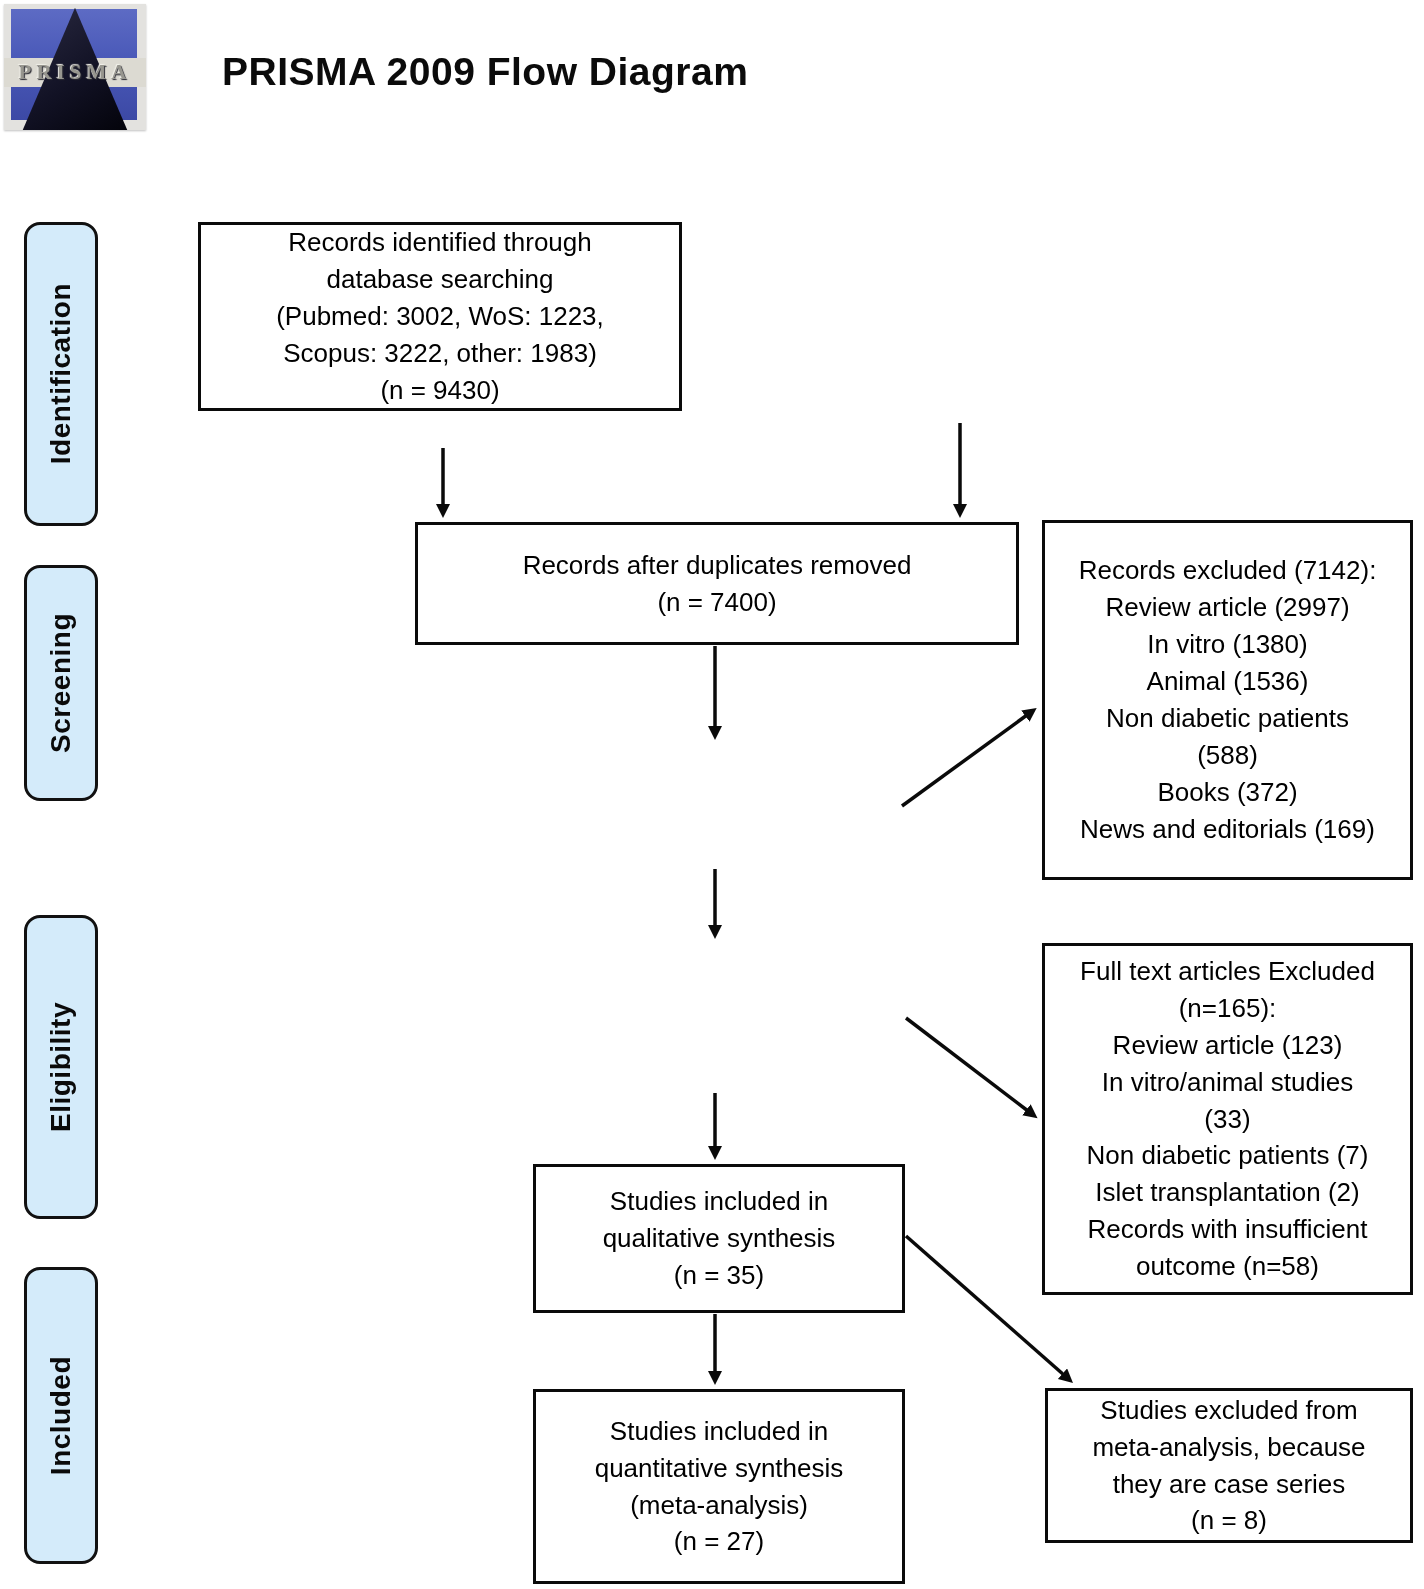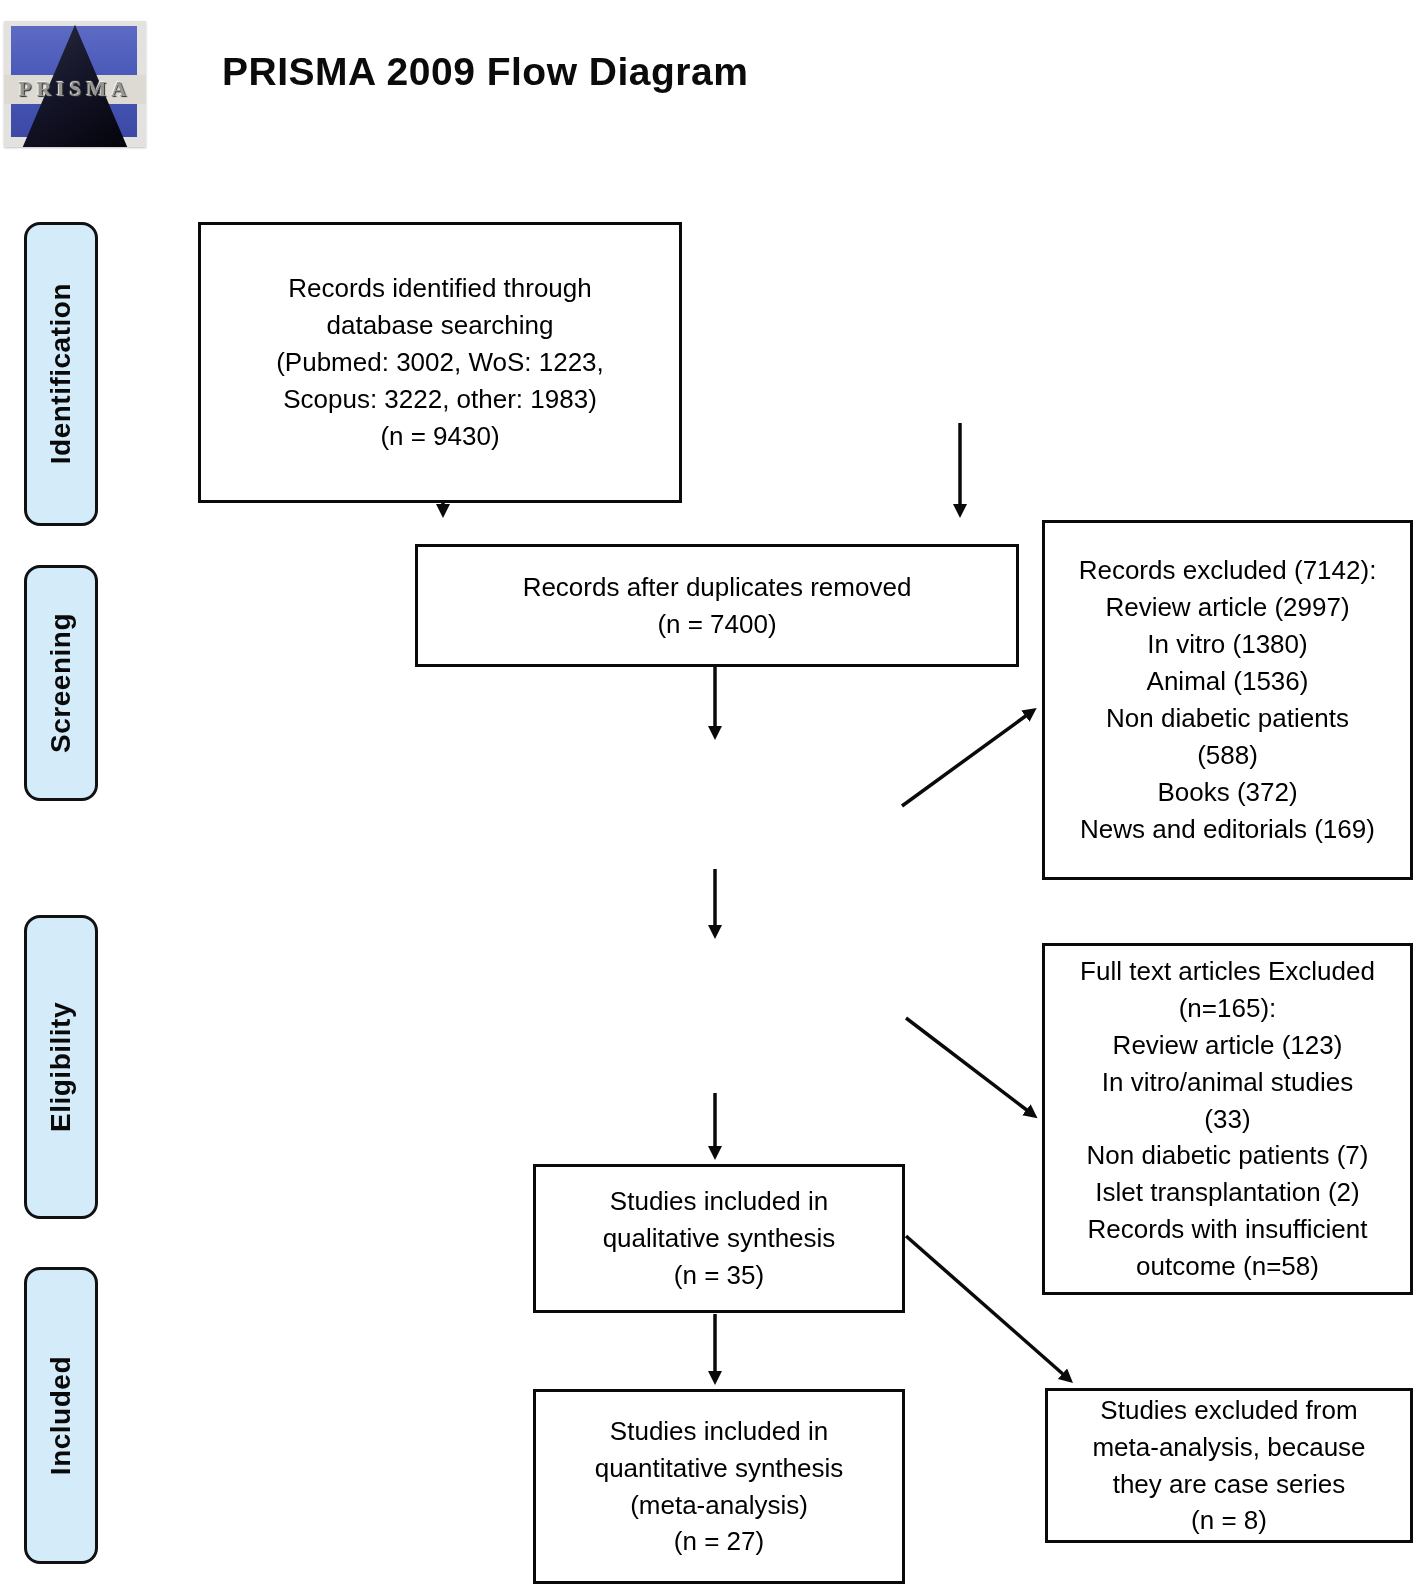--- a/index.html
+++ b/index.html
@@ -5,21 +5,21 @@
   html, body { margin: 0; padding: 0; background: #ffffff; }
   body {
     width: 1424px; height: 1589px; position: relative; overflow: hidden;
     font-family: "Liberation Sans", "DejaVu Sans", sans-serif;
     color: #000;
   }
   .canvas { position: absolute; inset: 0; }
 
   
   .logo {
-    position: absolute; left: 4px; top: 21px; width: 142px; height: 126px;
+    position: absolute; left: 4px; top: 4px; width: 142px; height: 126px;
     background: #e3e2df; box-shadow: 0 1px 2px rgba(0,0,0,.25);
   }
   .logo-blue {
     position: absolute; left: 7px; top: 5px; right: 9px; bottom: 10px;
     background: linear-gradient(180deg, #5d6bc4 0%, #4a59b8 45%, #3c49a5 100%);
   }
   .logo-band {
     position: absolute; left: 0; right: 0; top: 43%; height: 23%;
     background: #dcdad2;
   }
@@ -56,23 +56,23 @@
   .stage-included       { top: 1267px; height: 291px; }
 
   
   .fbox {
     position: absolute; background: #fff; border: 3px solid #0a0a0a;
     display: flex; align-items: center; justify-content: center;
     text-align: center; white-space: pre-line;
     font-size: 26px; line-height: 1.42; color: #000; padding: 4px 6px;
     box-sizing: border-box;
   }
-  .box-identified   { left: 198px; top: 222px; width: 484px; height: 281px; }
+  .box-identified   { left: 198px; top: 222px; width: 484px; height: 189px; }
   .box-additional   { left: 755px; top: 272px; width: 465px; height: 150px; }
-  .box-duplicates   { left: 415px; top: 544px; width: 604px; height: 123px; }
+  .box-duplicates   { left: 415px; top: 522px; width: 604px; height: 123px; }
   .box-screened     { left: 538px; top: 744px; width: 362px; height: 124px; }
   .box-rec-excluded { left: 1042px; top: 520px; width: 371px; height: 360px; }
   .box-fulltext     { left: 533px; top: 943px; width: 372px; height: 149px; }
   .box-ft-excluded  { left: 1042px; top: 943px; width: 371px; height: 352px; }
   .box-qualitative  { left: 533px; top: 1164px; width: 372px; height: 149px; }
   .box-quantitative { left: 533px; top: 1389px; width: 372px; height: 195px; }
   .box-meta-excl    { left: 1045px; top: 1388px; width: 368px; height: 155px; }
 
   
   .arrows { position: absolute; inset: 0; pointer-events: none; }

